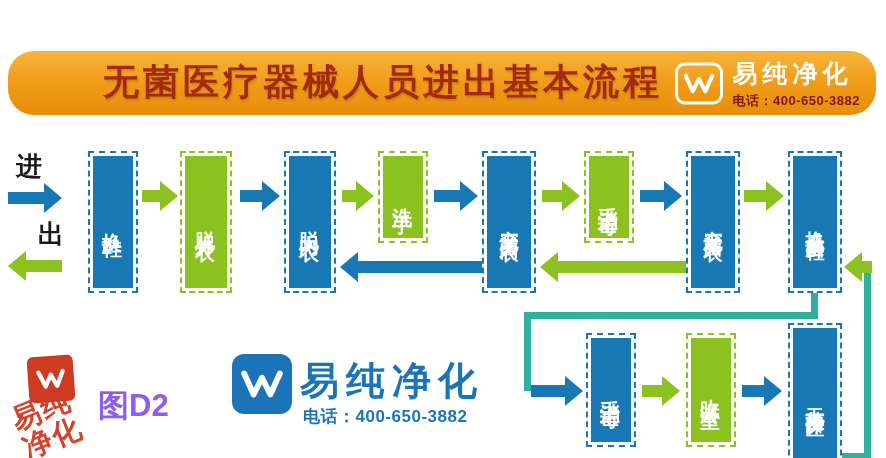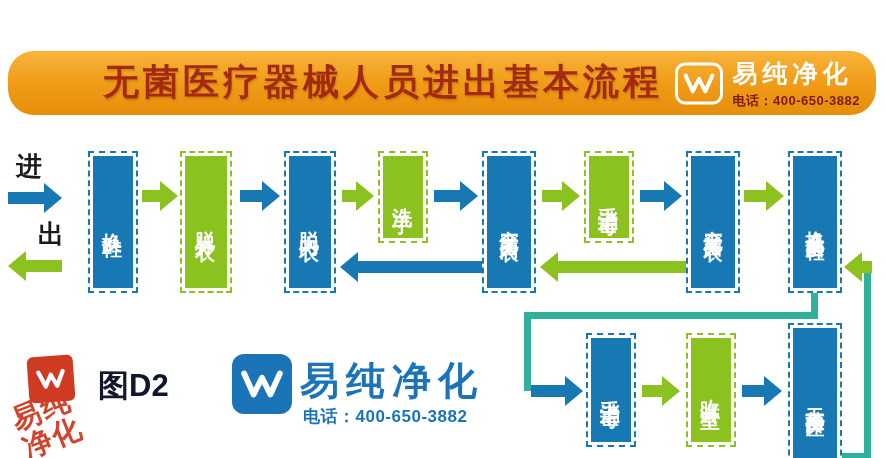--- a/index.html
+++ b/index.html
@@ -52,21 +52,21 @@
 
   
   .gate{position:absolute;font-size:26px;font-weight:bold;color:#1a1a1a;}
 
   
   .seal-square{position:absolute;left:28px;top:331px;width:46px;height:46px;background:var(--seal-red);
     border-radius:6px;display:flex;align-items:center;justify-content:center;transform:rotate(-4deg);}
   .seal-script{position:absolute;left:16px;top:368px;width:70px;font-size:29px;font-weight:bold;
     color:var(--seal-red);transform:rotate(-22deg);word-break:break-all;line-height:1.02;
     letter-spacing:2px;opacity:.95;}
-  .figure-label{position:absolute;left:98px;top:340px;font-size:31px;font-weight:600;color:#0f172a;}
+  .figure-label{position:absolute;left:98px;top:360px;font-size:31px;font-weight:600;color:#8b5cf6;}
   .footer-logo-icon{position:absolute;left:232px;top:329px;width:60px;height:60px;background:var(--logo-blue);
     border-radius:12px;display:flex;align-items:center;justify-content:center;}
   .footer-brand{position:absolute;left:300px;top:329px;font-size:39px;font-weight:bold;
     color:var(--logo-blue);letter-spacing:7px;white-space:nowrap;}
   .footer-phone{position:absolute;left:303px;top:380px;font-size:17px;font-weight:bold;
     color:var(--logo-blue);letter-spacing:.5px;white-space:nowrap;}
 </style>
 </head>
 <body>
 

